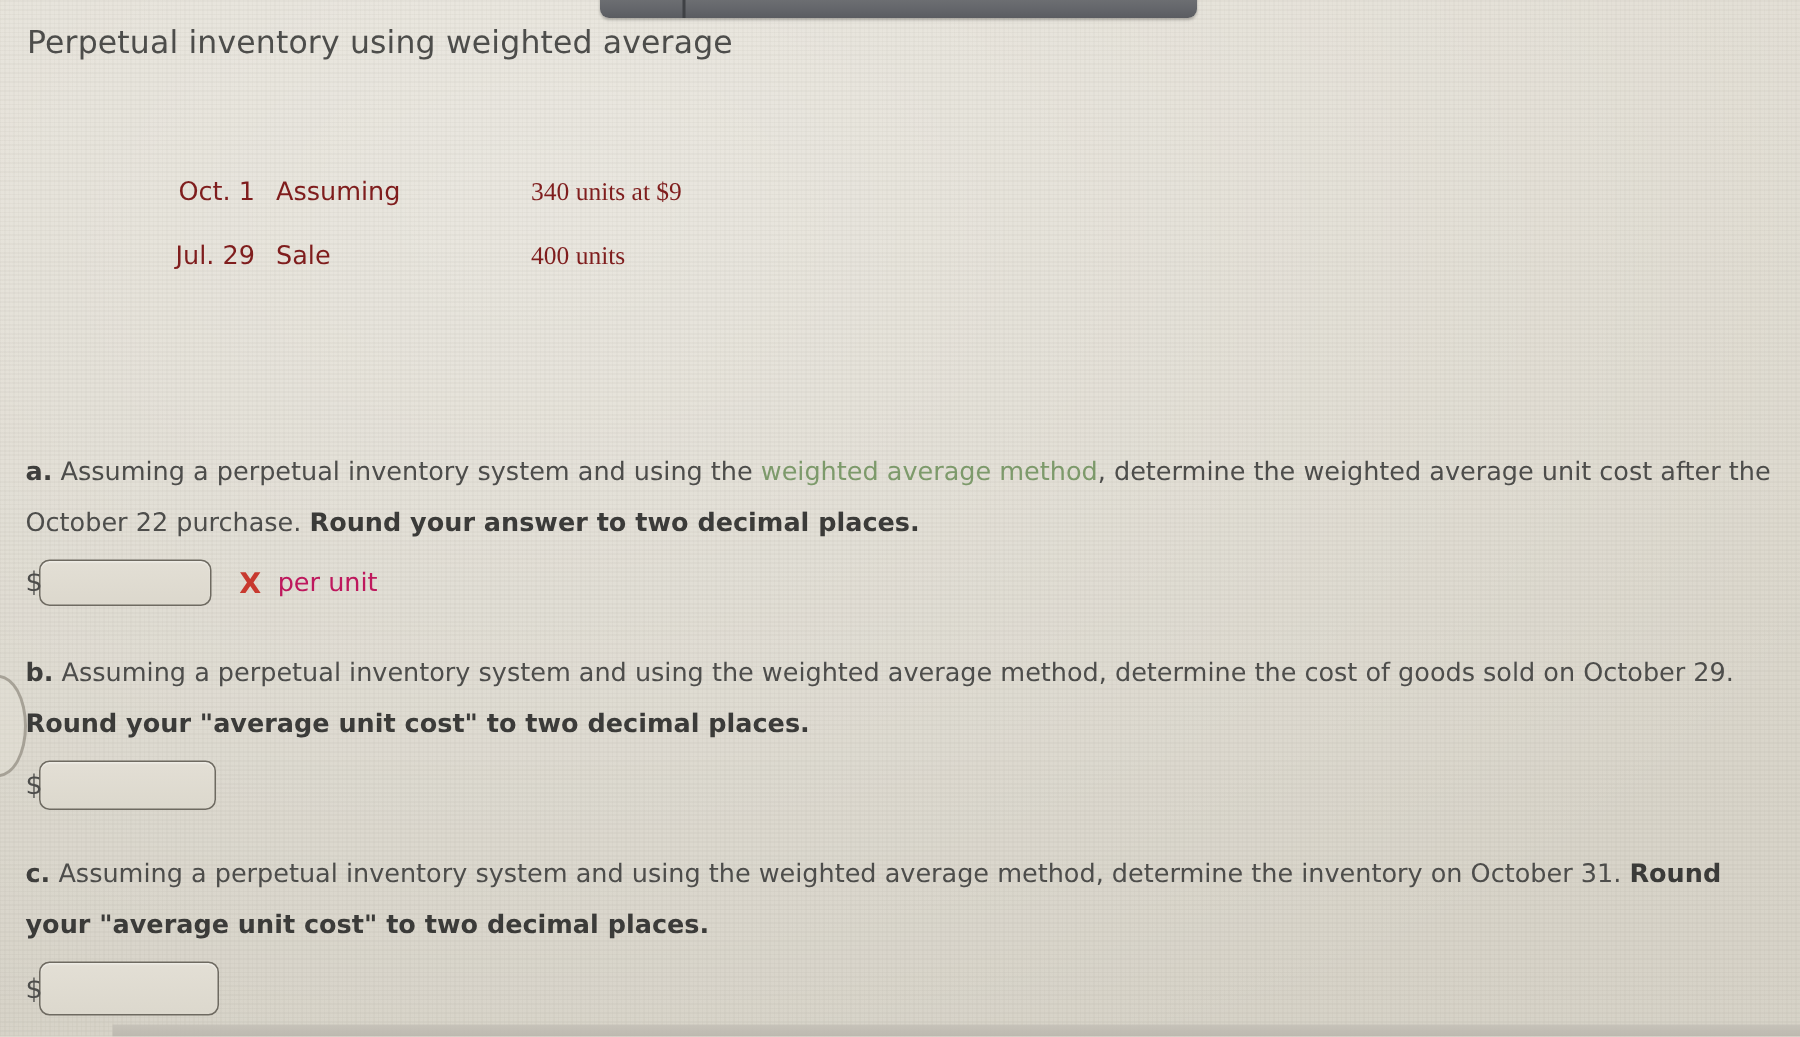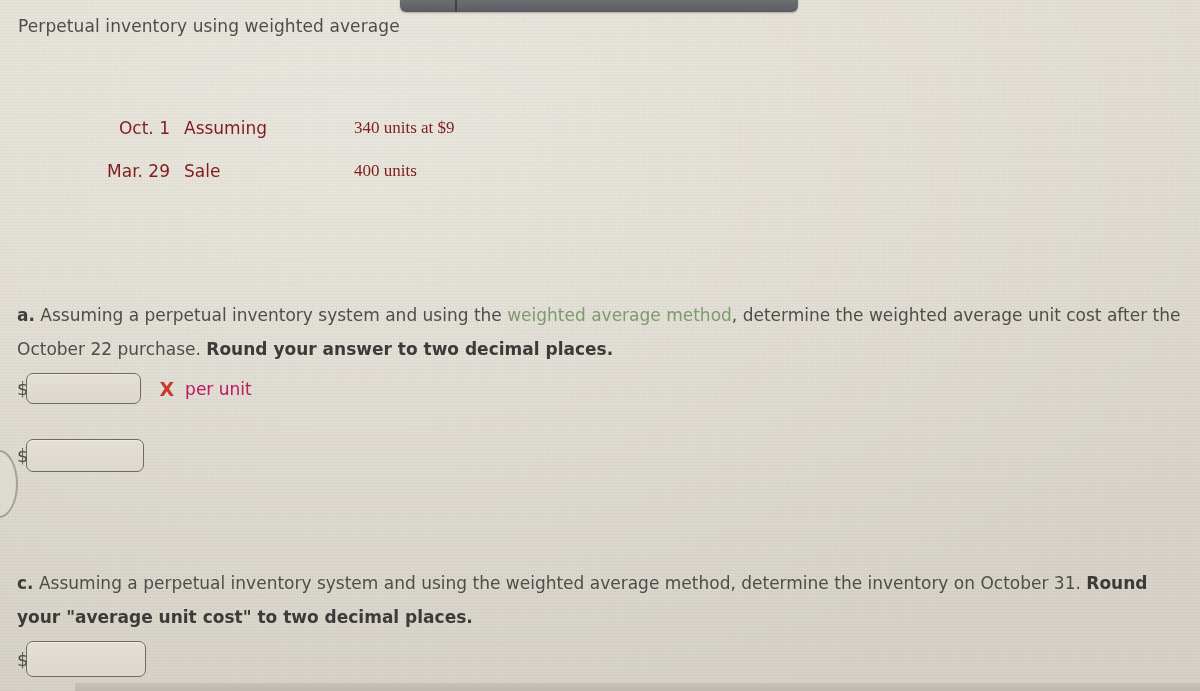--- a/index.html
+++ b/index.html
@@ -83,21 +83,21 @@
 
   .line {
     position: absolute;
     white-space: nowrap;
     letter-spacing: 0.1px;
   }
 
   .title {
     left: 18px;
     top: 16px;
-    font-size: 17px;
+    font-size: 21px;
     color: #4d4d4b;
     text-align: right;
   }
   .subtitle {
     left: 18px;
     top: 63px;
     font-size: 17.5px;
     color: #4d4d4b;
   }
 
@@ -216,41 +216,45 @@
 
 
   <table id="txn-table">
     <tbody>
       <tr>
         <td class="c-date">Oct. 1</td>
         <td class="c-type">Assuming</td>
         <td class="c-detail">340 units at $9</td>
       </tr>
       <tr>
-        <td class="c-date">Mar. 29</td>
+        <td class="c-date">Jul. 29</td>
         <td class="c-type">Sale</td>
         <td class="c-detail">400 units</td>
       </tr>
     </tbody>
   </table>
 
   <div class="qblock" id="qa">
     <div class="qtext">
       <span class="qlabel">a.</span>
       <span>Assuming a perpetual inventory system and using the </span><span class="link">weighted average method</span><span>, determine the weighted average unit cost after the October 22 purchase. </span><span class="bold">Round your answer to two decimal places.</span>
     </div>
     <div class="answer-row">
       <span class="dollar">$</span>
       <input class="inputbox" type="text" placeholder="" style="">
       <span class="xmark">X</span>
       <span class="perunit">per unit</span>
     </div>
   </div>
 
   <div class="qblock" id="qb">
+    <div class="qtext">
+      <span class="qlabel">b.</span>
+      <span>Assuming a perpetual inventory system and using the weighted average method, determine the cost of goods sold on October 29. </span><span class="bold">Round your "average unit cost" to two decimal places.</span>
+    </div>
     <div class="answer-row">
       <span class="dollar">$</span>
       <input class="inputbox" type="text" placeholder="" style="">
     </div>
   </div>
 
   <div class="qblock" id="qc">
     <div class="qtext">
       <span class="qlabel">c.</span>
       <span>Assuming a perpetual inventory system and using the weighted average method, determine the inventory on October 31. </span><span class="bold">Round your "average unit cost" to two decimal places.</span>

